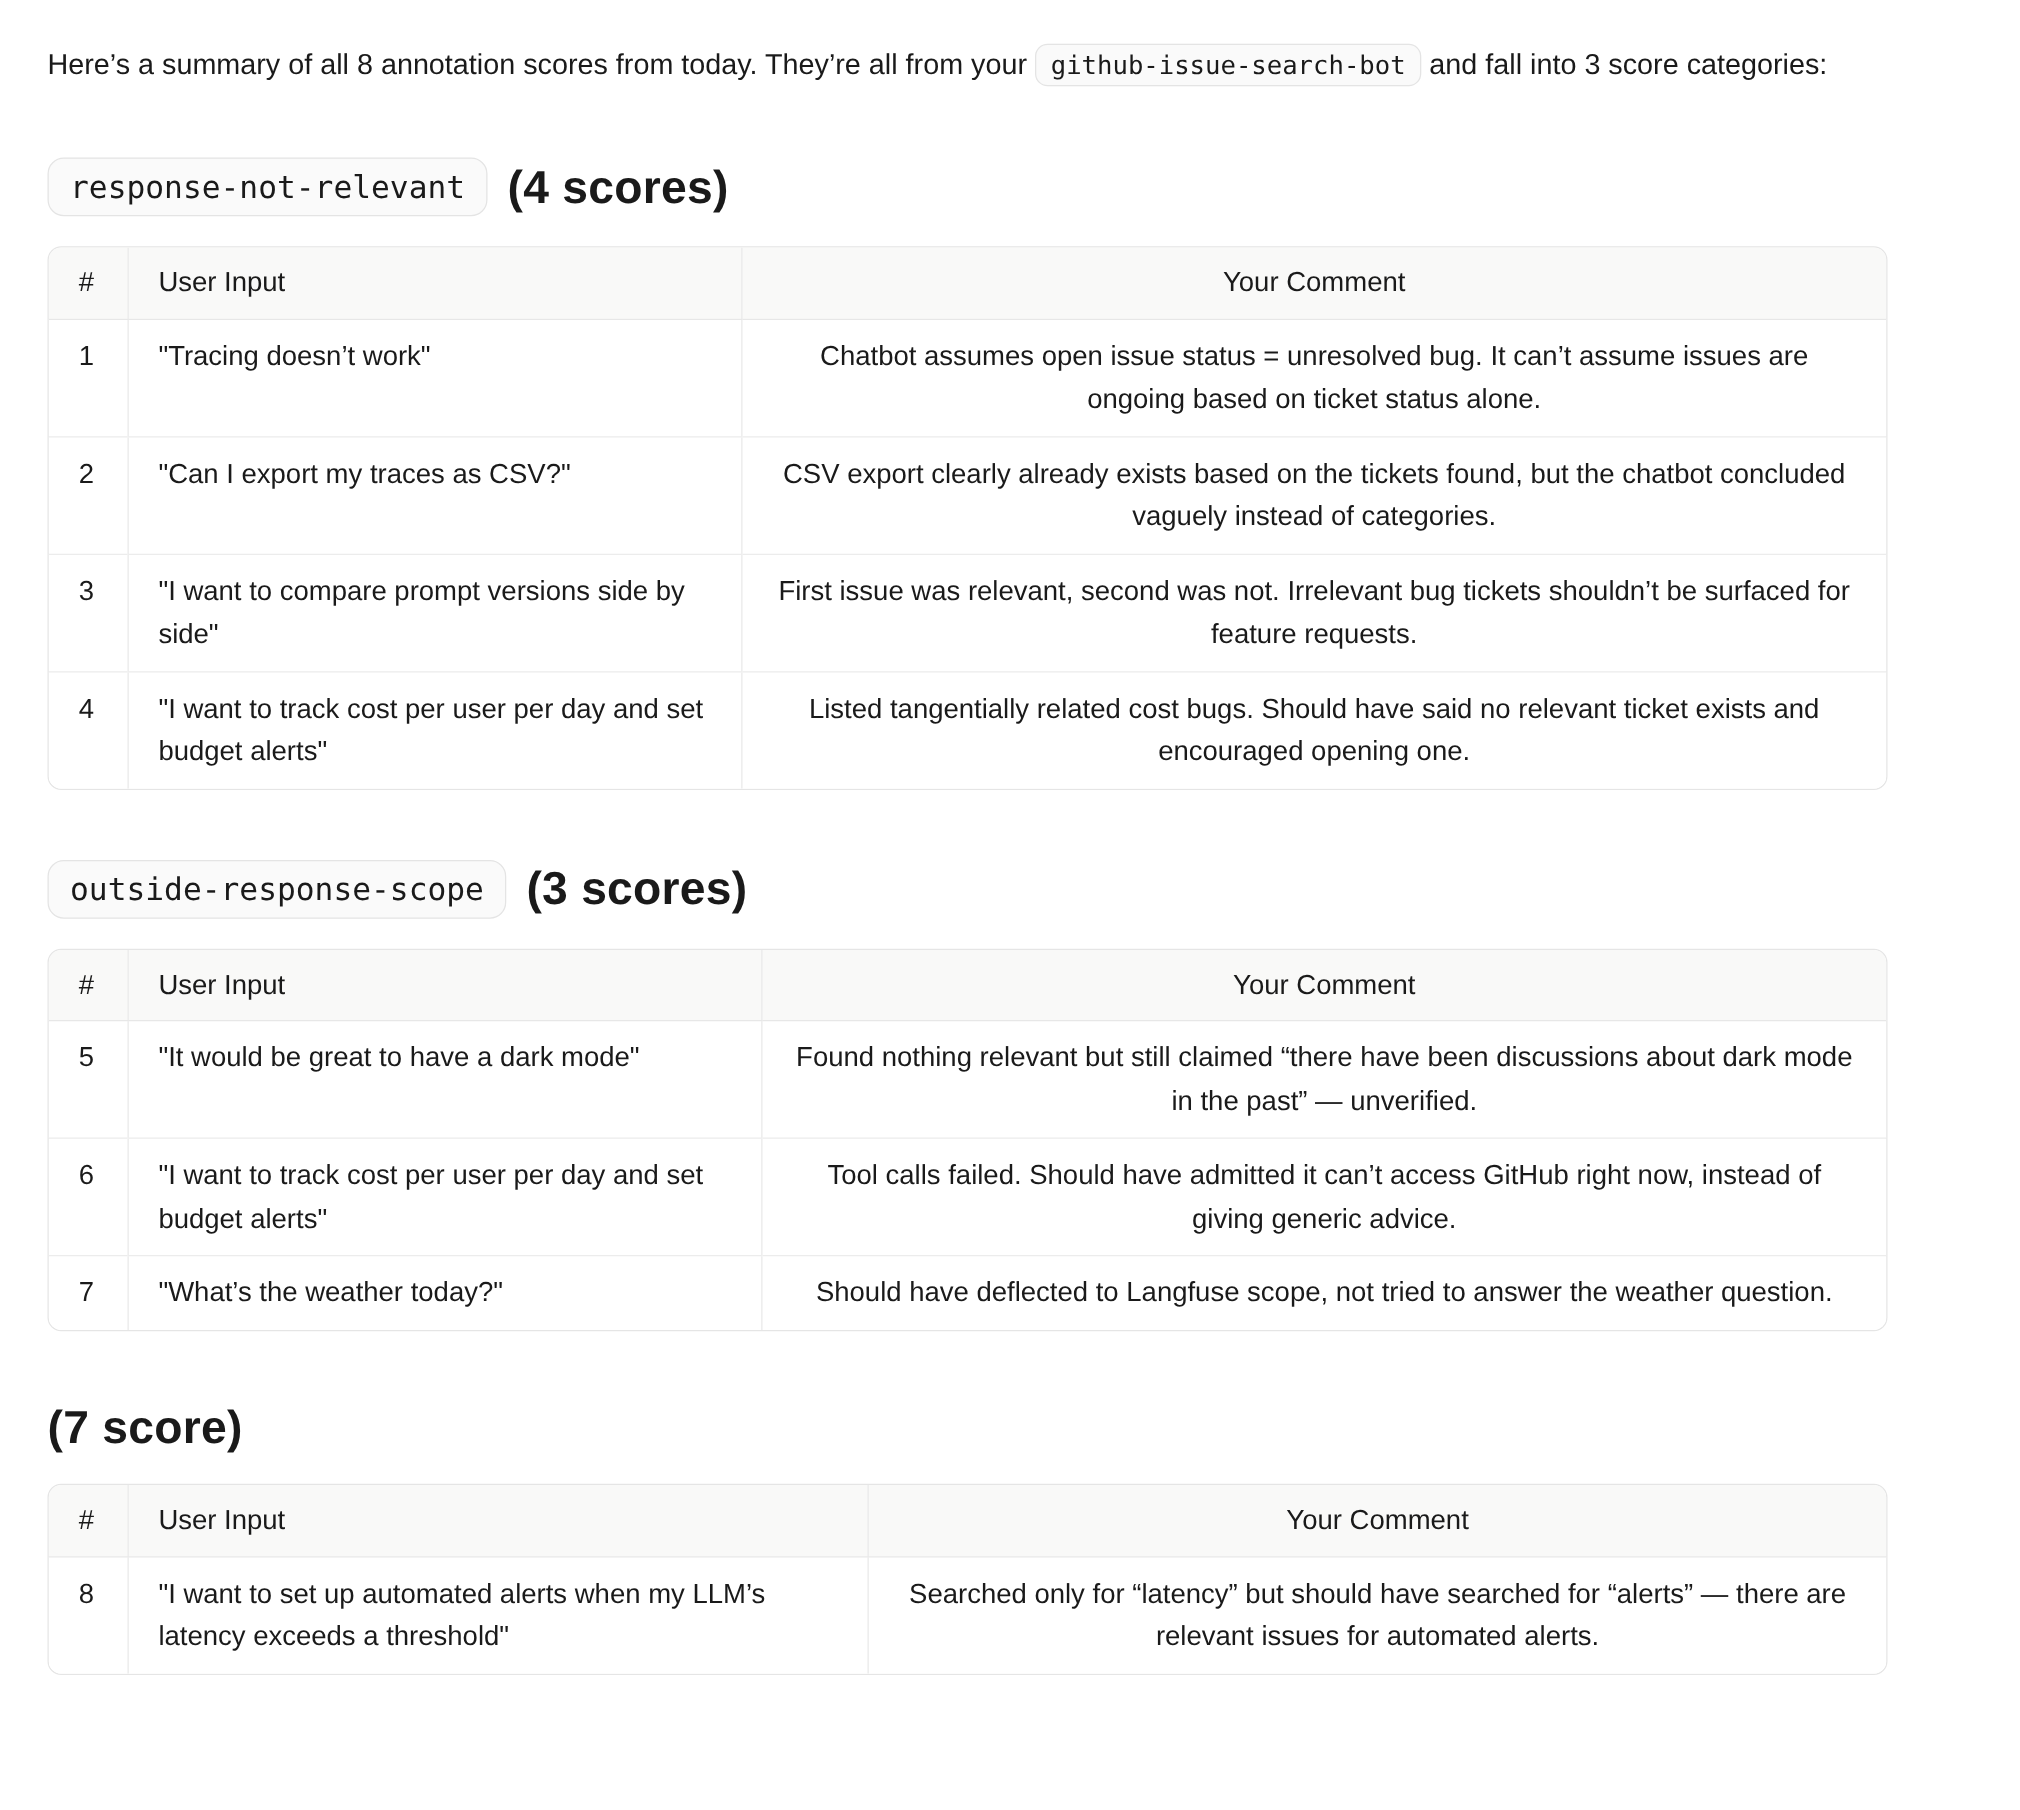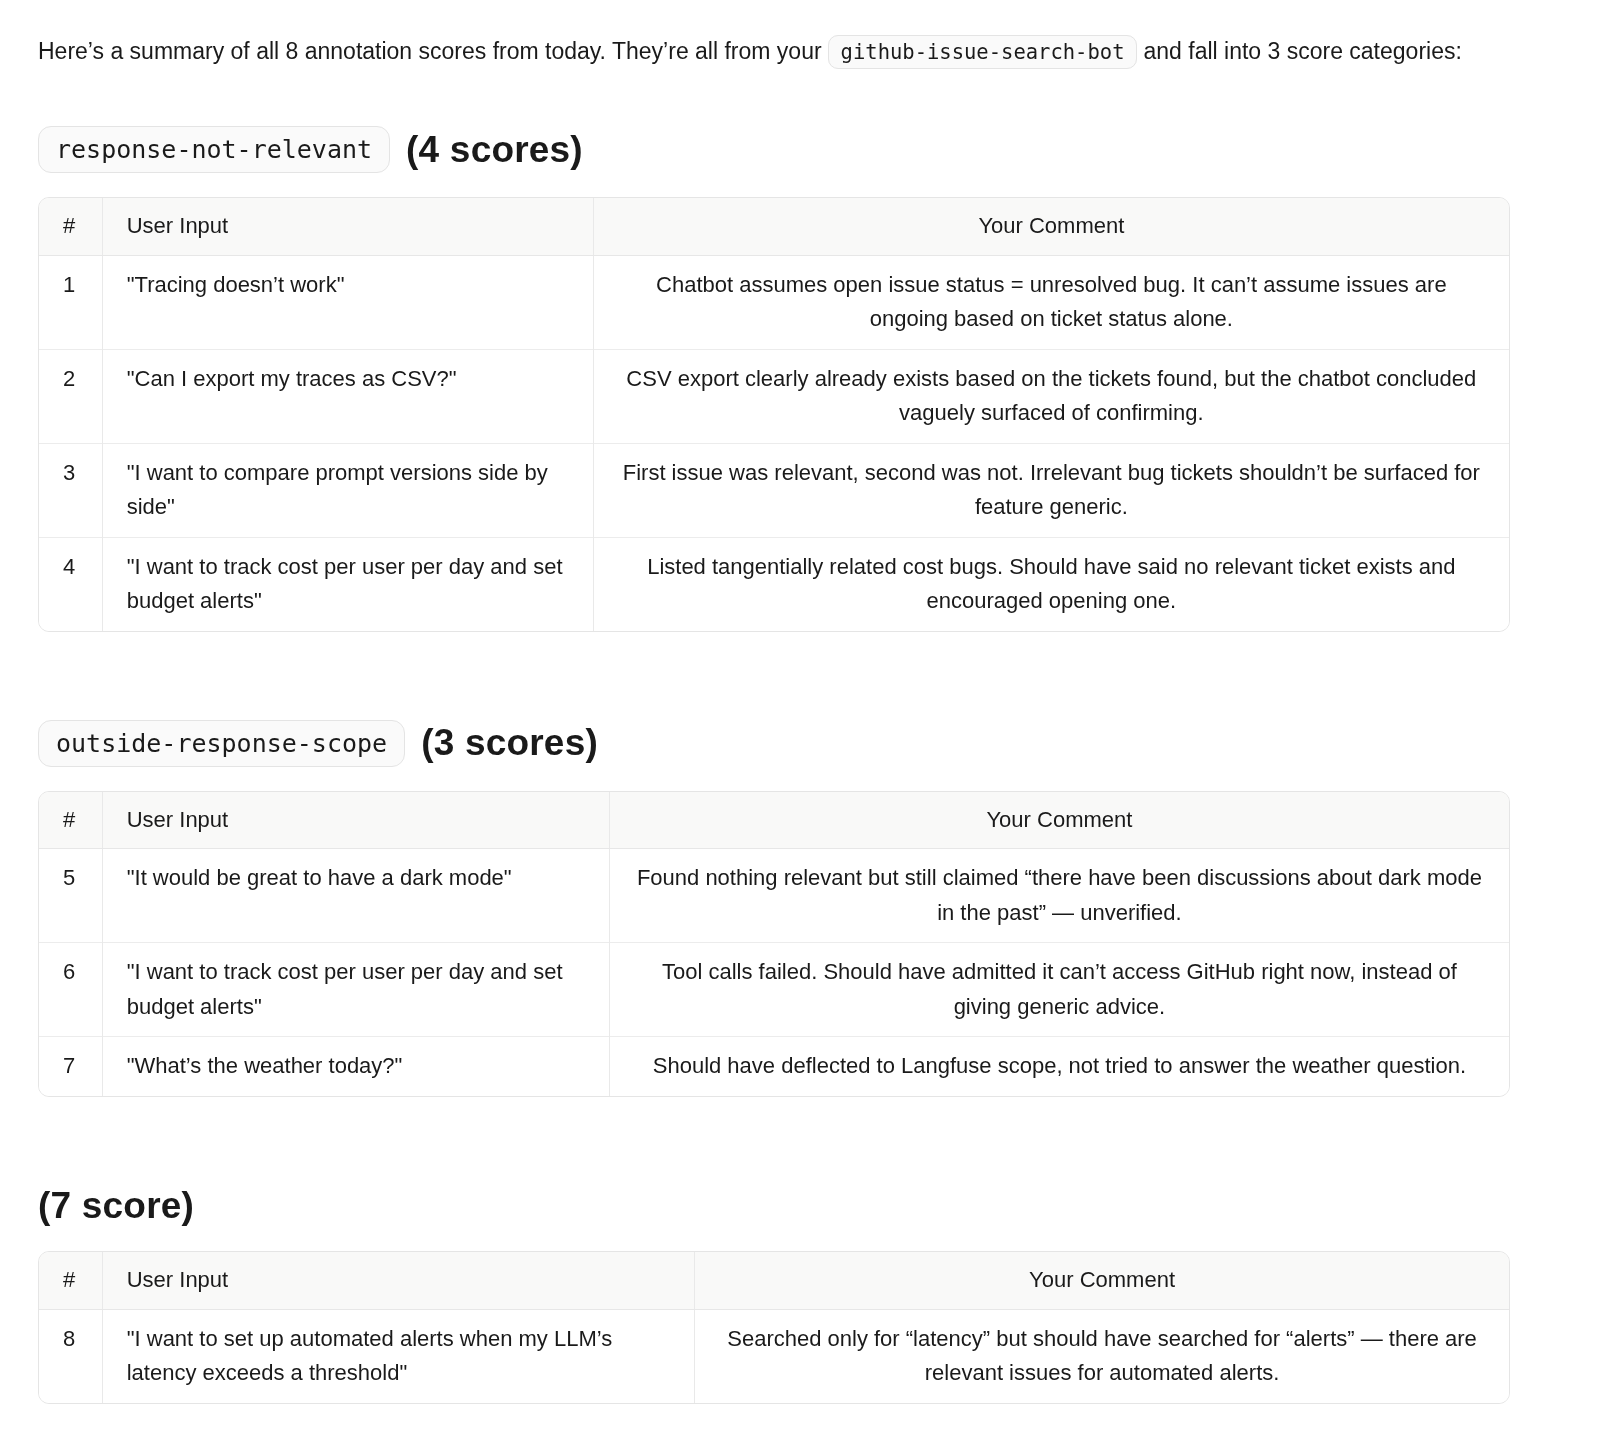--- a/index.html
+++ b/index.html
@@ -30,21 +30,21 @@
   .chip-inline {
     font-size: 20.5px;
     padding: 4px 12px;
     margin: 0 6px;
   }
   
   .section {
     margin-top: 0;
   }
   .section + .section {
-    margin-top: 88px;
+    margin-top: 56px;
   }
   .section-heading {
     display: flex;
     align-items: center;
     gap: 16px;
     margin-bottom: 24px;
   }
   .chip-heading {
     font-size: 25px;
     font-weight: normal;
@@ -119,26 +119,26 @@
         </thead>
         <tbody>
           <tr>
             <td class="cell-num">1</td>
             <td>"Tracing doesn’t work"</td>
             <td>Chatbot assumes open issue status = unresolved bug. It can’t assume issues are ongoing based on ticket status alone.</td>
           </tr>
           <tr>
             <td class="cell-num">2</td>
             <td>"Can I export my traces as CSV?"</td>
-            <td>CSV export clearly already exists based on the tickets found, but the chatbot concluded vaguely surfaced of confirming.</td>
+            <td>CSV export clearly already exists based on the tickets found, but the chatbot concluded vaguely instead of categories.</td>
           </tr>
           <tr>
             <td class="cell-num">3</td>
             <td>"I want to compare prompt versions side by side"</td>
-            <td>First issue was relevant, second was not. Irrelevant bug tickets shouldn’t be surfaced for feature generic.</td>
+            <td>First issue was relevant, second was not. Irrelevant bug tickets shouldn’t be surfaced for feature requests.</td>
           </tr>
           <tr>
             <td class="cell-num">4</td>
             <td>"I want to track cost per user per day and set budget alerts"</td>
             <td>Listed tangentially related cost bugs. Should have said no relevant ticket exists and encouraged opening one.</td>
           </tr>
         </tbody>
       </table>
     </div>
   </section>

